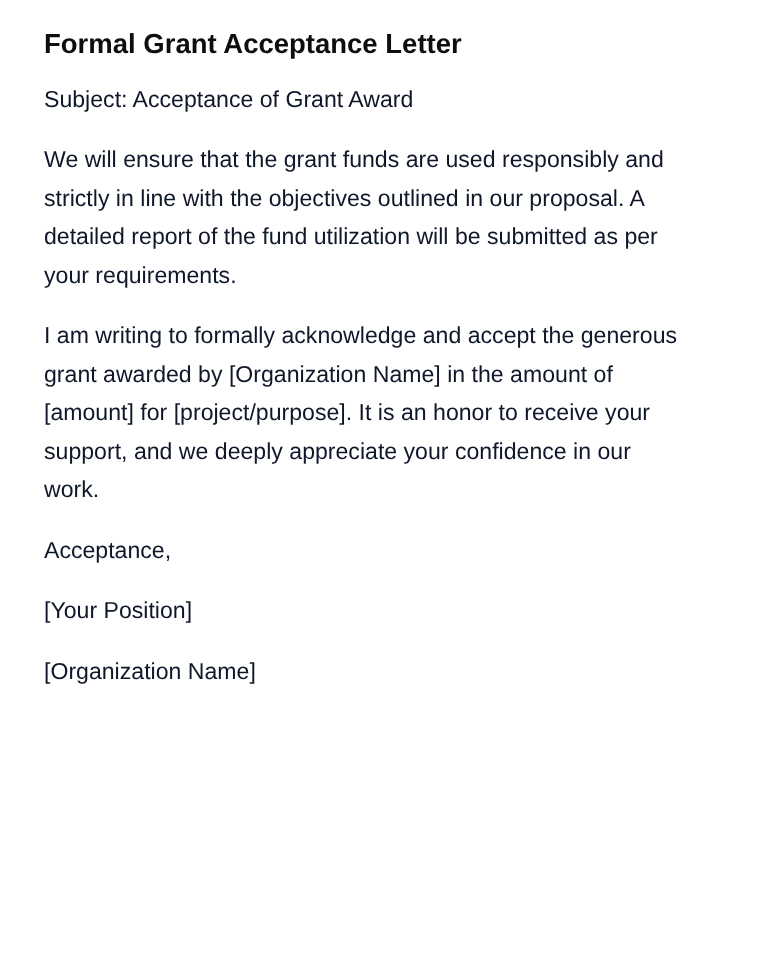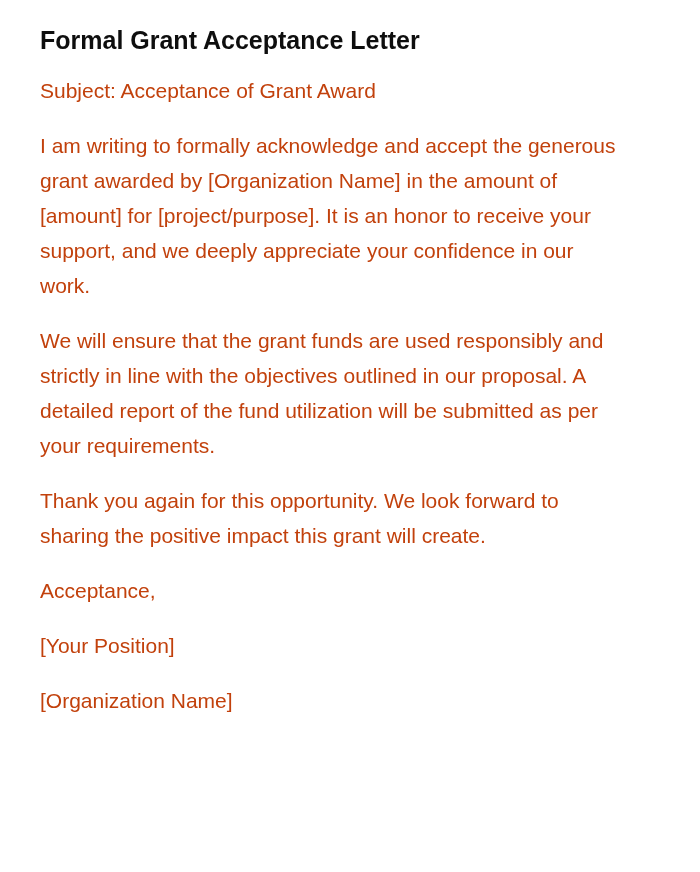--- a/index.html
+++ b/index.html
@@ -23,37 +23,36 @@
     line-height: 36px;
     font-weight: 700;
     color: #0e0e0e;
   }
   .doc-par {
     width: 584px;
     margin: 0 0 20px 0;
     font-size: 21px;
     line-height: 35px;
     font-weight: 400;
-    color: #c2410c;
+    color: #0f172a;
   }
 </style>
 </head>
 <body>
 
 <div class="page">
   <h1 class="doc-title">Formal Grant Acceptance Letter</h1>
 
   <p class="doc-par">Subject: Acceptance of Grant Award</p>
 
 
+  <p class="doc-par">We will ensure that the grant funds are used responsibly and strictly in line with the objectives outlined in our proposal. A detailed report of the fund utilization will be submitted as per your requirements.</p>
+
   <p class="doc-par">I am writing to formally acknowledge and accept the generous grant awarded by [Organization Name] in the amount of [amount] for [project/purpose]. It is an honor to receive your support, and we deeply appreciate your confidence in our work.</p>
 
-  <p class="doc-par">We will ensure that the grant funds are used responsibly and strictly in line with the objectives outlined in our proposal. A detailed report of the fund utilization will be submitted as per your requirements.</p>
-
-  <p class="doc-par">Thank you again for this opportunity. We look forward to sharing the positive impact this grant will create.</p>
 
   <p class="doc-par">Acceptance,</p>
 
 
   <p class="doc-par">[Your Position]</p>
 
   <p class="doc-par">[Organization Name]</p>
 </div>
 
 </body></html>

